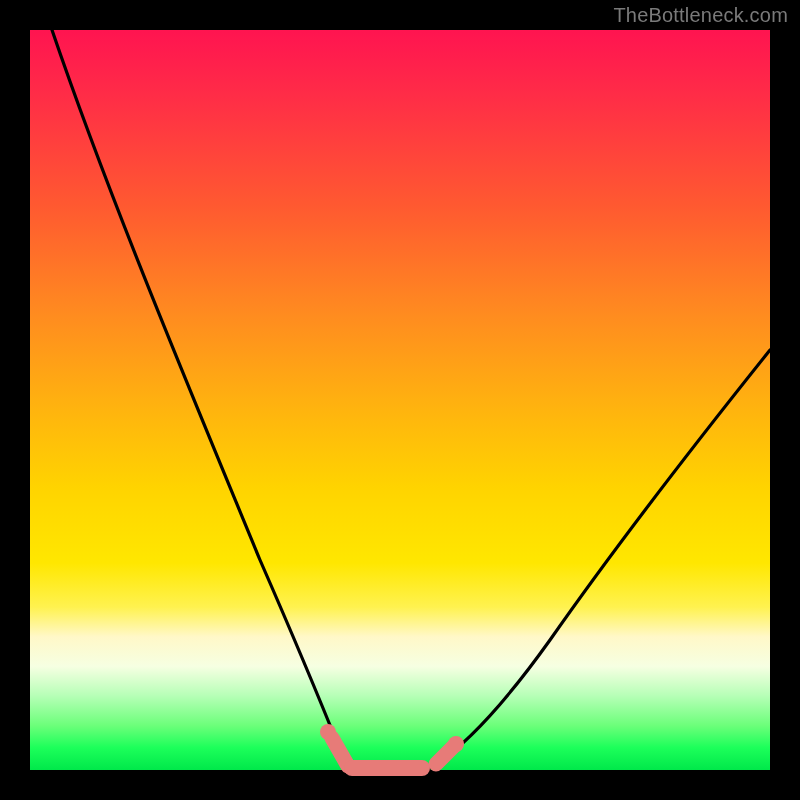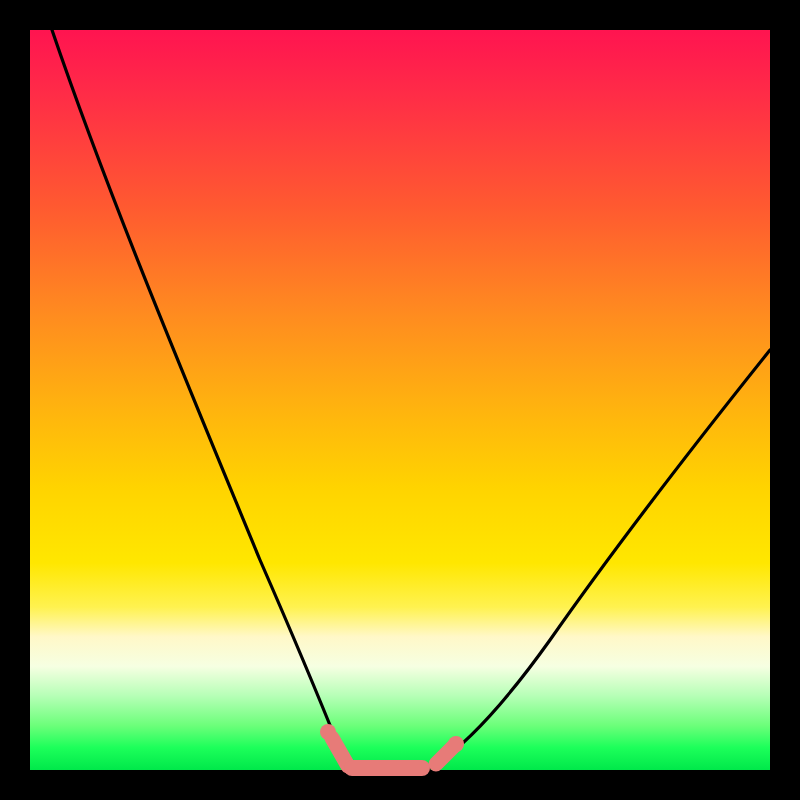--- a/index.html
+++ b/index.html
@@ -58,20 +58,21 @@
     left: 0;
     width: 740px;
     height: 740px;
     overflow: visible;
   }
 </style>
 </head>
 <body>
 
 <div class="frame">
+  <div class="watermark">TheBottleneck.com</div>
   <div class="plot">
     <svg class="curves" viewBox="0 0 740 740" preserveAspectRatio="none">
 
       <path d="M 22 0
                C 80 170, 160 360, 230 530
                C 265 610, 290 670, 310 720
                L 318 738" fill="none" stroke="#000" stroke-width="3.2" stroke-linecap="round"></path>
 
       <path d="M 318 738 L 400 738" fill="none" stroke="#000" stroke-width="3.2" stroke-linecap="round"></path>
 

